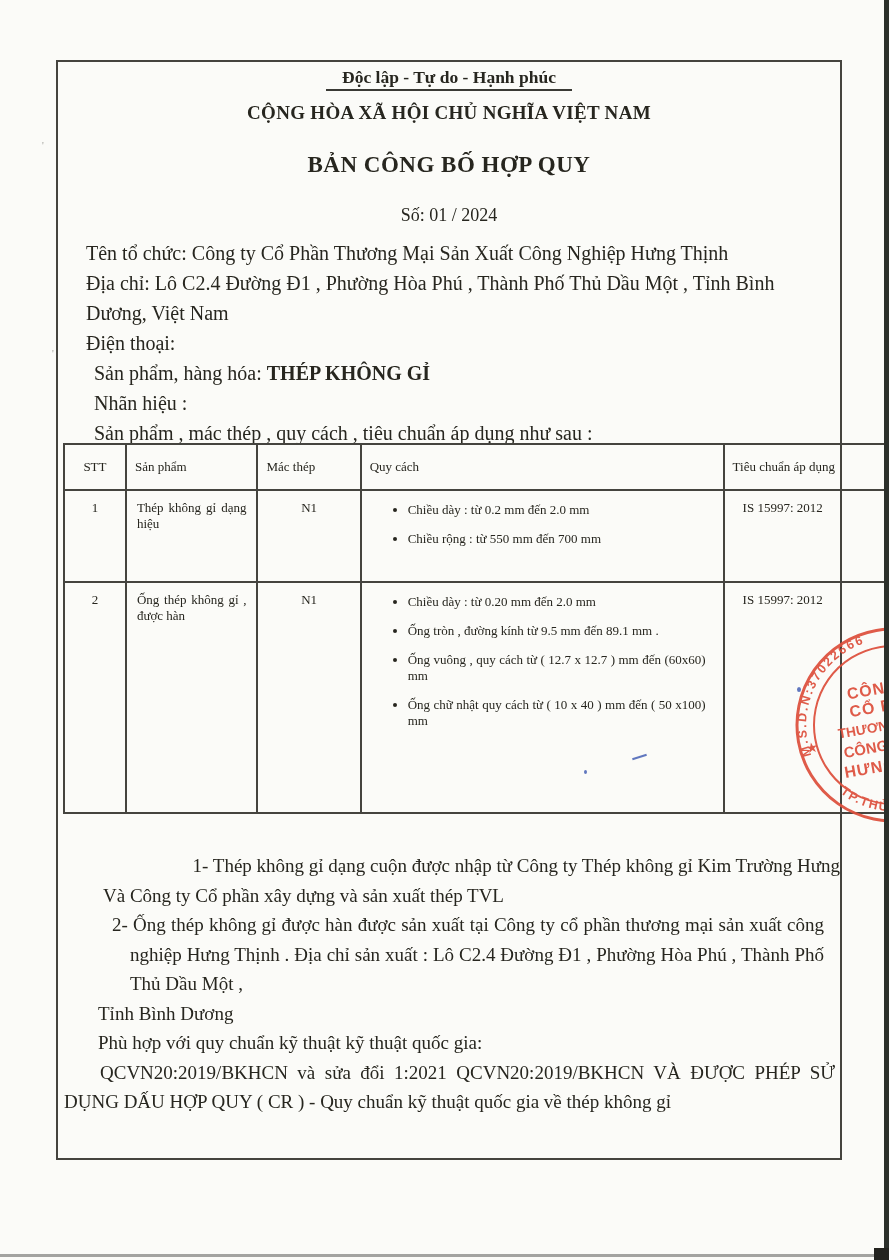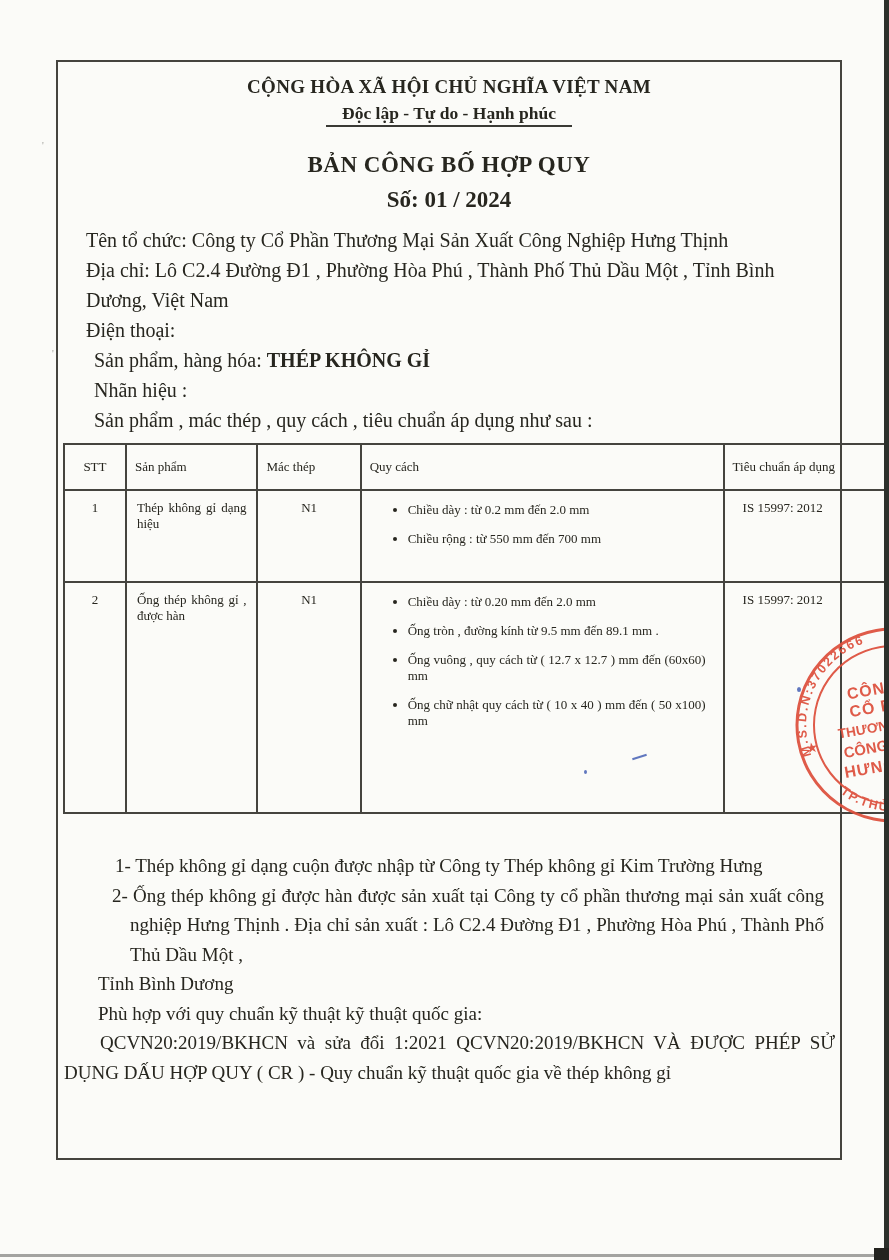--- a/index.html
+++ b/index.html
@@ -10,21 +10,21 @@
   }
   .frame {
     position:absolute; left:56px; top:60px; width:786px; height:1100px;
     border:2px solid #45443f; box-sizing:border-box; background:transparent;
   }
   .center { text-align:center; }
   .nat-title { margin-top:14px; font-size:19px; font-weight:bold; letter-spacing:.3px; }
   .motto { margin-top:5px; font-size:17.5px; font-weight:bold; }
   .motto span { border-bottom:2px solid #3a3a35; padding:0 16px 2px 16px; }
   .doc-title { margin-top:28px; font-size:23px; font-weight:bold; letter-spacing:.5px; }
-  .doc-num { margin-top:9px; font-size:23px;font-weight:bold; }
+  .doc-num { margin-top:27px; font-size:18px; }
   .info { margin:12px 26px 0 28px; font-size:20px; line-height:30px; }
   .info p { margin:0; }
   .info .sub { margin-left:8px; }
   .bold { font-weight:bold;margin-top:20px; }
 
   table.spec {
     position:absolute; left:5px; top:381px; width:862px;
     border-collapse:collapse; table-layout:fixed; font-size:13px;
   }
   table.spec th, table.spec td { border:2px solid #45443f; font-weight:normal; }
@@ -34,21 +34,21 @@
   td.cc { text-align:center; }
   td.name { padding:9px 10px 0 10px; text-align:justify; }
   td.std { padding-left:18px; }
   td.qc ul { margin:2px 0 0 0; padding-left:45px; }
   td.qc li { margin-bottom:13px; text-align:justify; padding-right:16px; }
   tr.r1 { height:92px; }
   tr.r2 { height:231px; }
 
   .notes { position:absolute; left:0; right:0; top:789px; font-size:19px; line-height:29.5px; }
   .notes p { margin:0; }
-  .n1a { padding-left:57px; }
+  .n1a { padding-left:57px;text-align:right; }
   .n1b { padding-left:45px; }
   .n2  { padding-left:72px; text-indent:-18px; padding-right:16px; text-align:justify; }
   .prov, .conf { padding-left:40px; }
   .reg { padding:0 5px 0 6px; text-align:justify; text-indent:36px; }
 
   .stamp {
     position:absolute; left:778px; top:610px; width:230px; height:230px;
     transform:rotate(-10deg); opacity:.93;
   }
   .stamp text { font-family:"Liberation Sans","DejaVu Sans",sans-serif; font-weight:bold; }
@@ -60,24 +60,24 @@
   .ink.dash { left:632px; top:756px; width:15px; height:2px; transform:rotate(-18deg); }
   .ink.dot1 { left:584px; top:770px; width:3px; height:4px; border-radius:50%; }
   .ink.dot2 { left:797px; top:687px; width:4px; height:5px; border-radius:50%; }
   .speck { position:absolute; color:#9a9a94; font-size:10px; }
 </style>
 </head>
 <body>
 
 <div class="frame">
 
-  <div class="center nat-title">CỘNG HÒA XÃ HỘI CHỦ NGHĨA VIỆT NAM</div>
   <div class="center motto">
     <span>Độc lập - Tự do - Hạnh phúc</span>
   </div>
+  <div class="center nat-title">CỘNG HÒA XÃ HỘI CHỦ NGHĨA VIỆT NAM</div>
   <div class="center doc-title">BẢN CÔNG BỐ HỢP QUY</div>
   <div class="center doc-num">Số: 01 / 2024</div>
 
   <div class="info">
     <p>Tên tổ chức: Công ty Cổ Phần Thương Mại Sản Xuất Công Nghiệp Hưng Thịnh</p>
     <p>Địa chỉ: Lô C2.4 Đường Đ1 , Phường Hòa Phú , Thành Phố Thủ Dầu Một , Tỉnh Bình Dương, Việt Nam</p>
     <p>Điện thoại:</p>
     <div class="sub">
       <p><span>Sản phẩm, hàng hóa: </span><span class="bold">THÉP KHÔNG GỈ</span></p>
       <p>Nhãn hiệu :</p>
@@ -125,20 +125,21 @@
           <li>Ống chữ nhật quy cách từ ( 10 x 40 ) mm đến ( 50 x100) mm</li>
         </ul>
       </td>
       <td class="std">IS 15997: 2012</td>
     </tr>
   </tbody>
     </table>
 
   <div class="notes">
     <p class="n1a">1-  Thép không gỉ dạng cuộn được nhập từ Công ty Thép không gỉ Kim Trường Hưng</p>
+    <p class="n1b">Và Công ty Cổ phần xây dựng và sản xuất thép TVL</p>
     <p class="n2">2-  Ống thép không gỉ được hàn được sản xuất tại Công ty cổ phần thương mại sản xuất công nghiệp Hưng Thịnh . Địa chỉ sản xuất : Lô C2.4 Đường Đ1 , Phường Hòa Phú , Thành Phố Thủ Dầu Một ,</p>
     <p class="prov">Tỉnh Bình Dương</p>
     <p class="conf">Phù hợp với quy chuẩn kỹ thuật kỹ thuật quốc gia:</p>
     <p class="reg">QCVN20:2019/BKHCN  và  sửa  đổi  1:2021  QCVN20:2019/BKHCN  VÀ  ĐƯỢC PHÉP SỬ DỤNG DẤU HỢP QUY ( CR ) -  Quy chuẩn kỹ thuật quốc gia về thép không gỉ</p>
   </div>
 
 </div>
 
 <svg class="stamp" viewBox="0 0 230 230">
   <circle cx="115" cy="115" r="96" fill="none" stroke="#dd4f3c" stroke-width="3"></circle>

